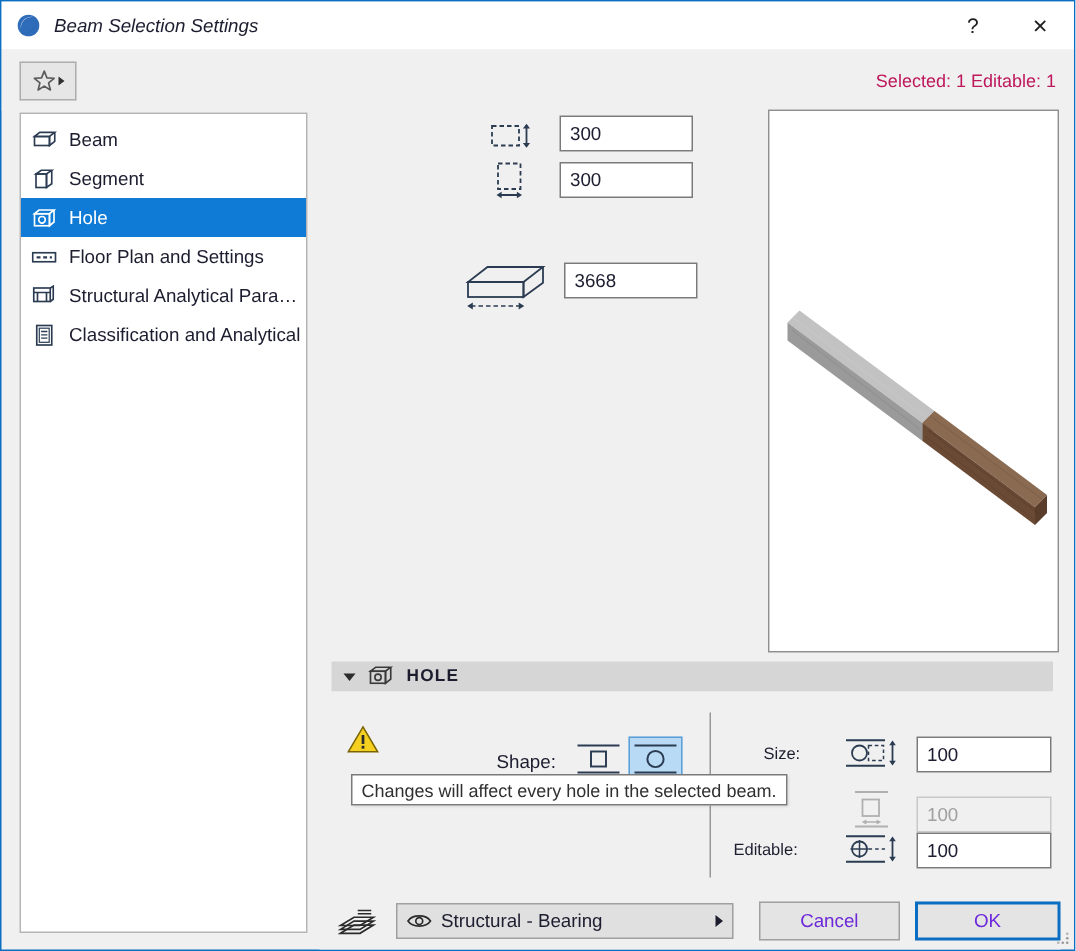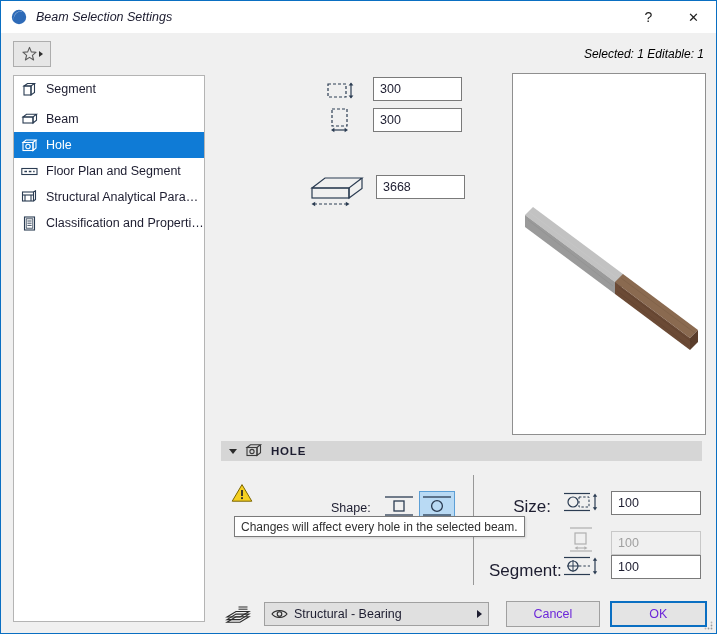--- a/index.html
+++ b/index.html
@@ -62,21 +62,21 @@
     gap: 1px;
   }
   #fav-arrow {
     width: 0; height: 0;
     border-left: 4px solid #303030;
     border-top: 3.5px solid transparent;
     border-bottom: 3.5px solid transparent;
   }
   #selected-info {
     margin-left: auto; margin-right: 12px;
-    font-size: 12px; color: #000000; white-space: nowrap; font-style: italic;
+    font-size: 12px; color: #be185d; white-space: nowrap;
   }
 
   
   #sidebar {
     position: absolute; left: 12px; top: 74px;
     width: 192px; height: 547px;
     background: #ffffff;
     border: 1px solid #b4b4b4;
     overflow: hidden;
   }
@@ -176,22 +176,22 @@
   .shape-btn.active {
     background: #b9daf4;
     border: 1px solid #5c9fd6;
   }
   #divider {
     position: absolute; left: 260px; top: 14px;
     width: 1px; height: 110px; background: #989898;
   }
   .right-label {
     position: absolute;
-    font-size: 17px; color: #1d1d30;
-    text-align: right;
+    font-size: 11px; color: #1d1d30;
+    text-align: left;
   }
   .right-icon {
     position: absolute;
     width: 42px; height: 26px;
     display: flex; align-items: center; justify-content: center;
   }
   #tooltip {
     position: absolute; left: 233px; top: 515px;
     height: 21px;
     background: #ffffff;
@@ -274,40 +274,40 @@
       <svg width="17" height="16" viewBox="0 0 17 16">
         <path d="M8.5 1.4 L10.3 5.9 L15.1 6.2 L11.4 9.3 L12.6 14 L8.5 11.4 L4.4 14 L5.6 9.3 L1.9 6.2 L6.7 5.9 Z" fill="none" stroke="#5a5a5a" stroke-width="1.1" stroke-linejoin="round"></path>
       </svg>
       <span id="fav-arrow"></span>
     </div>
     <span id="selected-info">Selected: 1 Editable: 1</span>
   </div>
 
   <div id="sidebar">
 
+    <div class="nav-item" style="margin-top:4px">
+      <span class="nav-icon">
+        <svg width="17" height="14" viewBox="0 0 17 14">
+          <path d="M2 5 L12 5 L15.5 2.2 L5.5 2.2 Z" fill="none" stroke="#2b3c52" stroke-width="1.1"></path>
+          <rect x="2" y="5" width="10" height="6" fill="none" stroke="#2b3c52" stroke-width="1.1"></rect>
+          <path d="M12 5 L12 11 L15.5 8.2 L15.5 2.2" fill="none" stroke="#2b3c52" stroke-width="1.1"></path>
+        </svg>
+      </span>
+      <span class="nav-label">Beam</span>
+    </div>
+
     <div class="nav-item">
       <span class="nav-icon">
         <svg width="15" height="15" viewBox="0 0 15 15">
           <path d="M2 4 L9 4 L12.5 1.5 L5.5 1.5 Z" fill="none" stroke="#2b3c52" stroke-width="1.1"></path>
           <rect x="2" y="4" width="7" height="9" fill="none" stroke="#2b3c52" stroke-width="1.1"></rect>
           <path d="M9 4 L9 13 L12.5 10.5 L12.5 1.5" fill="none" stroke="#2b3c52" stroke-width="1.1"></path>
         </svg>
       </span>
       <span class="nav-label">Segment</span>
-    </div>
-
-    <div class="nav-item" style="margin-top:4px">
-      <span class="nav-icon">
-        <svg width="17" height="14" viewBox="0 0 17 14">
-          <path d="M2 5 L12 5 L15.5 2.2 L5.5 2.2 Z" fill="none" stroke="#2b3c52" stroke-width="1.1"></path>
-          <rect x="2" y="5" width="10" height="6" fill="none" stroke="#2b3c52" stroke-width="1.1"></rect>
-          <path d="M12 5 L12 11 L15.5 8.2 L15.5 2.2" fill="none" stroke="#2b3c52" stroke-width="1.1"></path>
-        </svg>
-      </span>
-      <span class="nav-label">Beam</span>
     </div>
 
     <div class="nav-item selected">
       <span class="nav-icon">
         <svg width="17" height="15" viewBox="0 0 17 15">
           <path d="M2 4.5 L12 4.5 L15 2 L5 2 Z" fill="none" stroke="#ffffff" stroke-width="1.1"></path>
           <rect x="2" y="4.5" width="10" height="8" fill="none" stroke="#ffffff" stroke-width="1.1"></rect>
           <path d="M12 4.5 L12 12.5 L15 10 L15 2" fill="none" stroke="#ffffff" stroke-width="1.1"></path>
           <circle cx="7" cy="8.5" r="2.2" fill="none" stroke="#ffffff" stroke-width="1.1"></circle>
         </svg>
@@ -315,21 +315,21 @@
       <span class="nav-label">Hole</span>
     </div>
 
     <div class="nav-item">
       <span class="nav-icon">
         <svg width="17" height="9" viewBox="0 0 17 9">
           <rect x="0.8" y="1.5" width="15.2" height="6" fill="none" stroke="#2b3c52" stroke-width="1.1"></rect>
           <line x1="3.4" y1="4.5" x2="13.6" y2="4.5" stroke="#2b3c52" stroke-width="1.5" stroke-dasharray="2.6 1.8"></line>
         </svg>
       </span>
-      <span class="nav-label">Floor Plan and Segment</span>
+      <span class="nav-label">Floor Plan and Settings</span>
     </div>
 
     <div class="nav-item">
       <span class="nav-icon">
         <svg width="16" height="15" viewBox="0 0 16 15">
           <rect x="1.5" y="2" width="11" height="9" fill="none" stroke="#2b3c52" stroke-width="1.1"></rect>
           <line x1="1.5" y1="5" x2="12.5" y2="5" stroke="#2b3c52" stroke-width="1.1"></line>
           <line x1="4" y1="5" x2="4" y2="11" stroke="#2b3c52" stroke-width="1.1"></line>
           <line x1="10" y1="5" x2="10" y2="11" stroke="#2b3c52" stroke-width="1.1"></line>
           <path d="M12.5 2 L14.5 0.8 L14.5 9.5 L12.5 11" fill="none" stroke="#2b3c52" stroke-width="1.1"></path>
@@ -341,21 +341,21 @@
     <div class="nav-item">
       <span class="nav-icon">
         <svg width="13" height="15" viewBox="0 0 13 15">
           <rect x="1.5" y="1" width="10" height="13" fill="none" stroke="#2b3c52" stroke-width="1.1"></rect>
           <rect x="3.2" y="2.8" width="6.6" height="9.4" fill="none" stroke="#2b3c52" stroke-width="0.8"></rect>
           <line x1="4.4" y1="5" x2="8.6" y2="5" stroke="#2b3c52" stroke-width="0.9"></line>
           <line x1="4.4" y1="7.2" x2="8.6" y2="7.2" stroke="#2b3c52" stroke-width="0.9"></line>
           <line x1="4.4" y1="9.4" x2="8.6" y2="9.4" stroke="#2b3c52" stroke-width="0.9"></line>
         </svg>
       </span>
-      <span class="nav-label">Classification and Properties</span>
+      <span class="nav-label">Classification and Analytical</span>
     </div>
   </div>
 
   <div id="main-pane">
 
     <div class="dim-row" style="left:110px; top:2px;">
       <span class="dim-icon">
         <svg width="38" height="20" viewBox="0 0 38 20">
           <rect x="2" y="4" width="18" height="13" fill="none" stroke="#2b3c52" stroke-width="1.2" stroke-dasharray="3 2"></rect>
           <line x1="25" y1="3.5" x2="25" y2="17.5" stroke="#2b3c52" stroke-width="1.2"></line>
@@ -479,21 +479,21 @@
         <line x1="8" y1="2" x2="30" y2="2" stroke="#b0b0b0" stroke-width="1.2"></line>
         <line x1="8" y1="25" x2="30" y2="25" stroke="#b0b0b0" stroke-width="1.2"></line>
         <rect x="13" y="7" width="11" height="11" fill="none" stroke="#b0b0b0" stroke-width="1.2"></rect>
         <line x1="15" y1="22" x2="23" y2="22" stroke="#b0b0b0" stroke-width="1.1"></line>
         <path d="M12.5 22 L15.6 20.3 L15.6 23.7 Z" fill="#b0b0b0"></path>
         <path d="M25.5 22 L22.4 20.3 L22.4 23.7 Z" fill="#b0b0b0"></path>
       </svg>
     </span>
     <div class="textfield disabled" style="position:absolute; left:398px; top:70px; width:90px;">100</div>
 
-    <span class="right-label" style="left:276px; top:100px; width:62px;">Segment:</span>
+    <span class="right-label" style="left:276px; top:100px; width:62px;">Editable:</span>
     <span class="right-icon" style="left:348px; top:92px;">
       <svg width="40" height="24" viewBox="0 0 40 24">
         <line x1="2" y1="3.5" x2="28" y2="3.5" stroke="#2b3c52" stroke-width="1.2"></line>
         <line x1="2" y1="20.5" x2="28" y2="20.5" stroke="#2b3c52" stroke-width="1.2"></line>
         <circle cx="11" cy="12" r="5" fill="none" stroke="#2b3c52" stroke-width="1.2"></circle>
         <line x1="5" y1="12" x2="17" y2="12" stroke="#2b3c52" stroke-width="1"></line>
         <line x1="11" y1="6" x2="11" y2="18" stroke="#2b3c52" stroke-width="1"></line>
         <line x1="17" y1="12" x2="28" y2="12" stroke="#2b3c52" stroke-width="1" stroke-dasharray="2.4 2"></line>
         <line x1="33" y1="5" x2="33" y2="19" stroke="#2b3c52" stroke-width="1.2"></line>
         <path d="M33 3.6 L30.8 6.8 L35.2 6.8 Z" fill="#2b3c52"></path>

